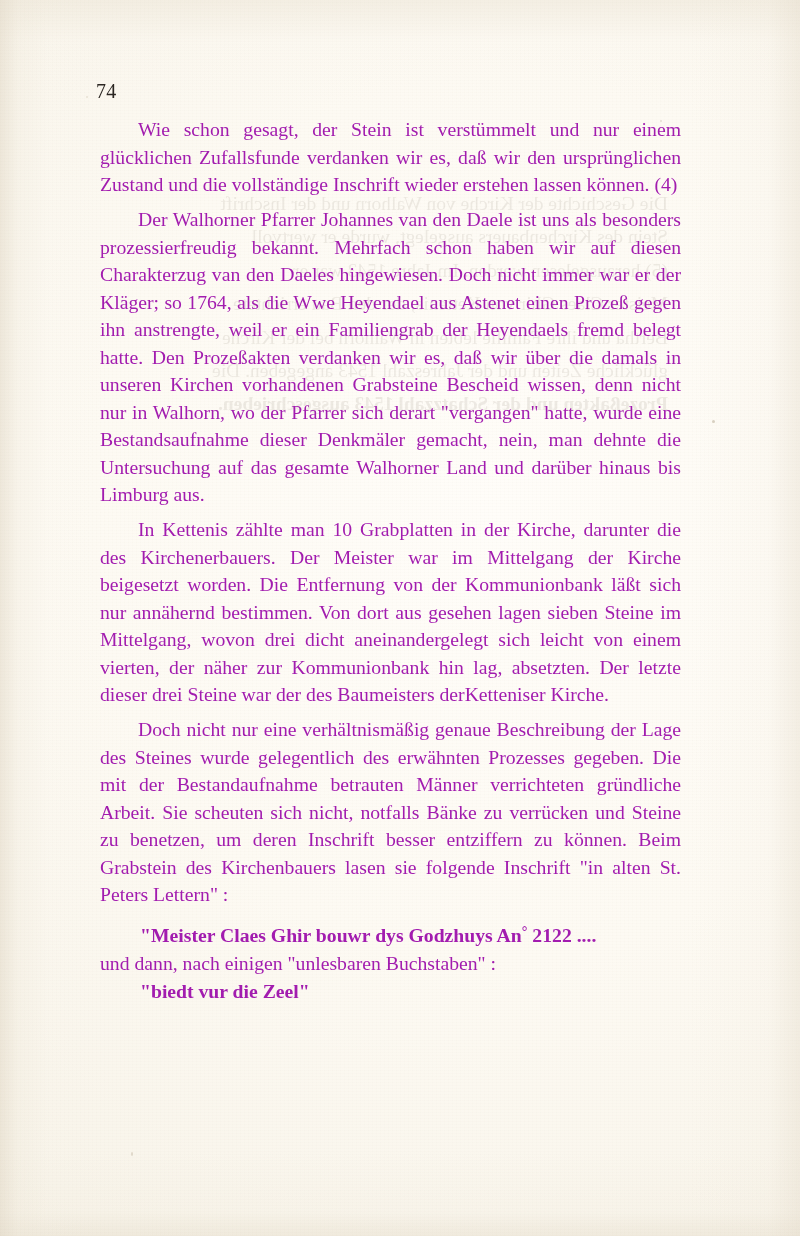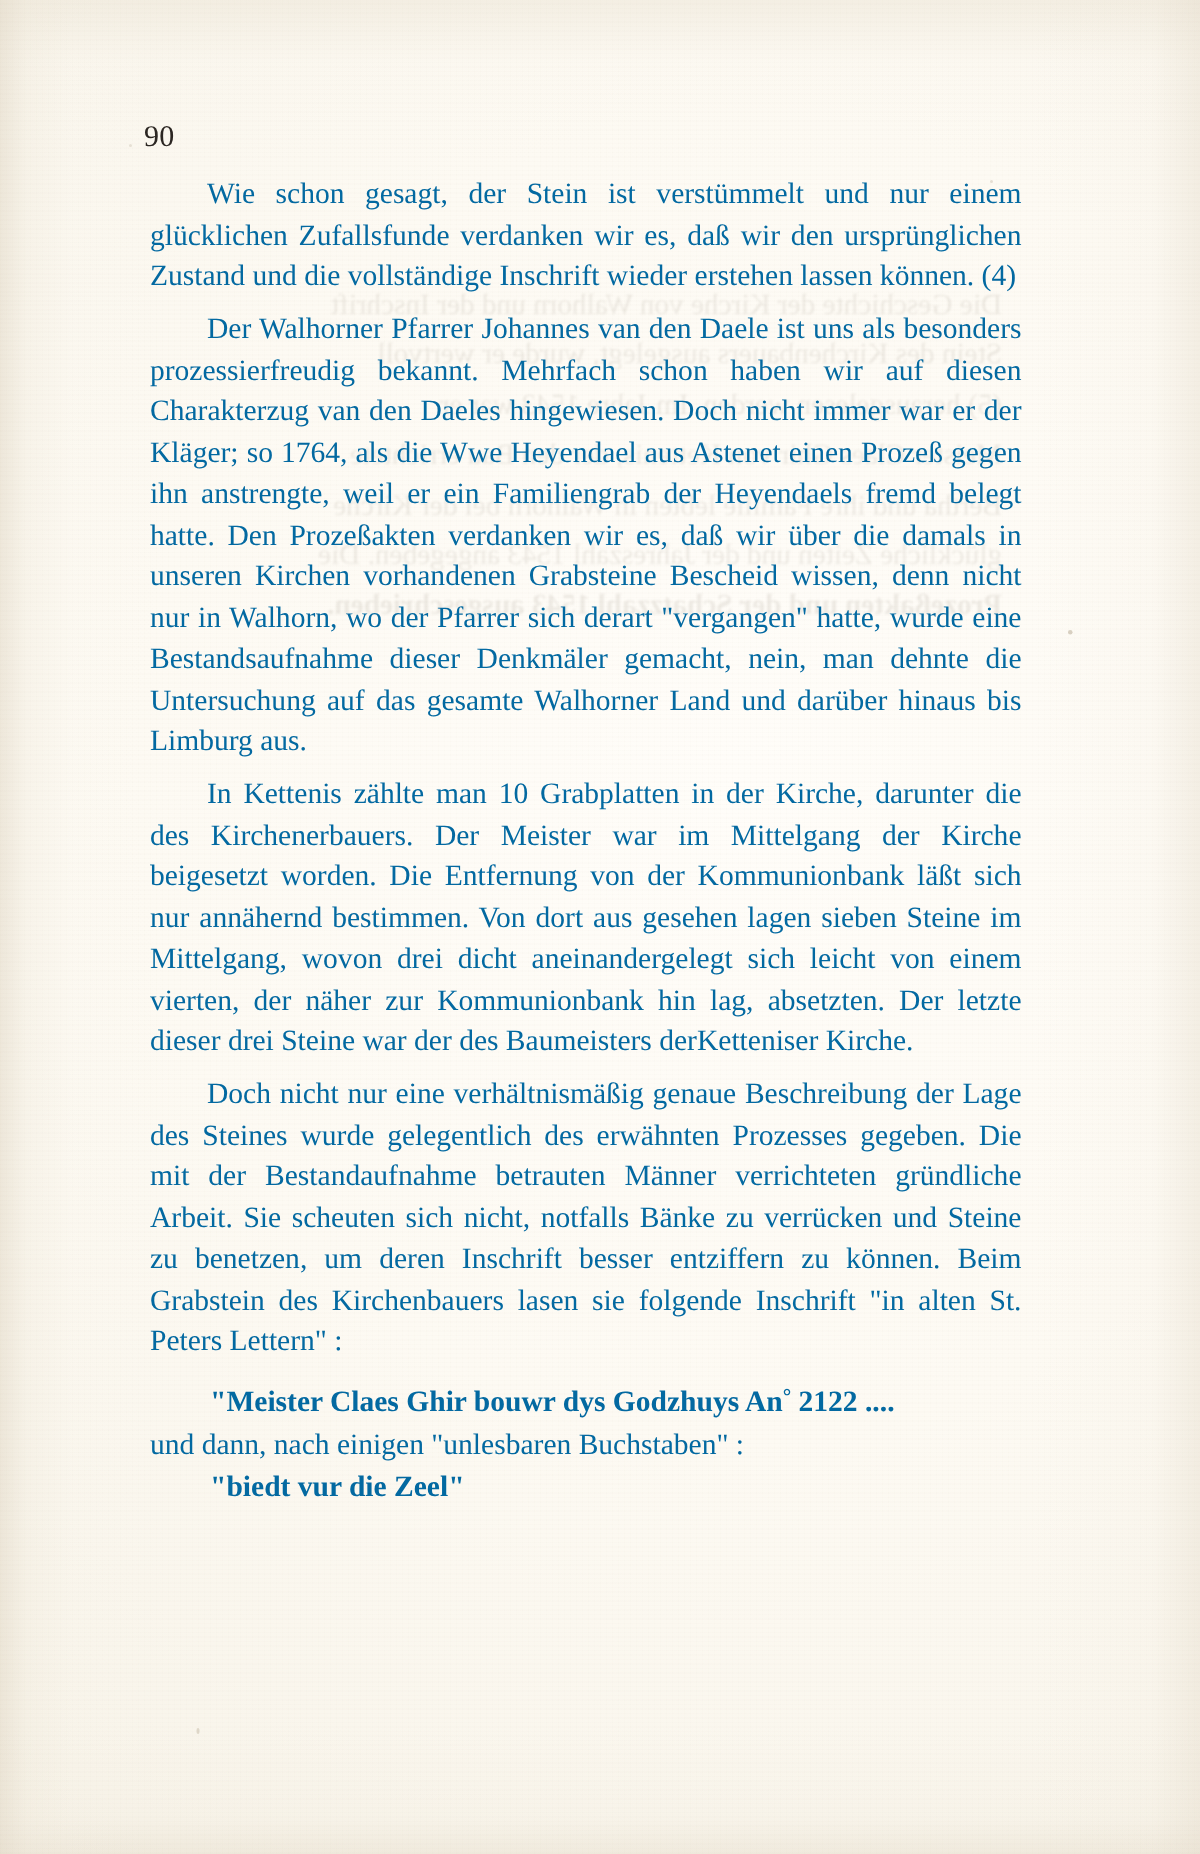--- a/index.html
+++ b/index.html
@@ -91,21 +91,21 @@
     letter-spacing: .2px;
   }
 
   #textblock {
     position: absolute;
     left: 100px;
     top: 116px;
     width: 581px;
     font-size: 19.7px;
     line-height: 27.5px;
-    color: #0369a1;
+    color: #a21caf;
     text-align: justify;
     text-justify: inter-word;
     -webkit-hyphens: none;
     hyphens: none;
   }
   #textblock p {
     margin: 0;
     text-indent: 38px;
   }
   #textblock p + p { margin-top: 7.5px; }
@@ -158,21 +158,21 @@
       <p>Die Geschichte der Kirche von Walhorn und der Inschrift</p>
       <p>Stein des Kirchenbauers ausgelegt, wurde er wertvoll</p>
       <p>(5) herausgelesen werden. Im Jahre 1543 war er</p>
       <p>Meister Claes Ghir von Kettenis, der den Bau errichtete</p>
       <p>Bertha und ihre Familie lebten in Walhorn bei der Kirche</p>
       <p>glückliche Zeiten und der Jahreszahl 1543 angegeben. Die</p>
       <p class="bb">Prozeßakten und der Schatzzahl 1543 ausgeschrieben.</p>
     </div>
   </div>
 
-  <div id="folio">90</div>
+  <div id="folio">74</div>
 
   <div id="textblock">
 
     <p>Wie schon gesagt, der Stein ist verstümmelt und nur einem glücklichen Zufallsfunde verdanken wir es, daß wir den ursprünglichen Zustand und die vollständige Inschrift wieder erstehen lassen können. (4)</p>
     <p>Der Walhorner Pfarrer Johannes van den Daele ist uns als besonders prozessierfreudig bekannt. Mehrfach schon haben wir auf diesen Charakterzug van den Daeles hingewiesen. Doch nicht immer war er der Kläger; so 1764, als die Wwe Heyendael aus Astenet einen Prozeß gegen ihn anstrengte, weil er ein Familiengrab der Heyendaels fremd belegt hatte. Den Prozeßakten verdanken wir es, daß wir über die damals in unseren Kirchen vorhandenen Grabsteine Bescheid wissen, denn nicht nur in Walhorn, wo der Pfarrer sich derart "vergangen" hatte, wurde eine Bestandsaufnahme dieser Denkmäler gemacht, nein, man dehnte die Untersuchung auf das gesamte Walhorner Land und darüber hinaus bis Limburg aus.</p>
     <p>In Kettenis zählte man 10 Grabplatten in der Kirche, darunter die des Kirchenerbauers. Der Meister war im Mittelgang der Kirche beigesetzt worden. Die Entfernung von der Kommunionbank läßt sich nur annähernd bestimmen. Von dort aus gesehen lagen sieben Steine im Mittelgang, wovon drei dicht aneinandergelegt sich leicht von einem vierten, der näher zur Kommunionbank hin lag, absetzten. Der letzte dieser drei Steine war der des Baumeisters derKetteniser Kirche.</p>
     <p>Doch nicht nur eine verhältnismäßig genaue Beschreibung der Lage des Steines wurde gelegentlich des erwähnten Prozesses gegeben. Die mit der Bestandaufnahme betrauten Männer verrichteten gründliche Arbeit. Sie scheuten sich nicht, notfalls Bänke zu verrücken und Steine zu benetzen, um deren Inschrift besser entziffern zu können. Beim Grabstein des Kirchenbauers lasen sie folgende Inschrift "in alten St. Peters Lettern" :</p>
 
     <p class="inscription"><span>"Meister Claes Ghir bouwr dys Godzhuys An</span><span class="ord">°</span><span> 2122 ....</span></p>
 

